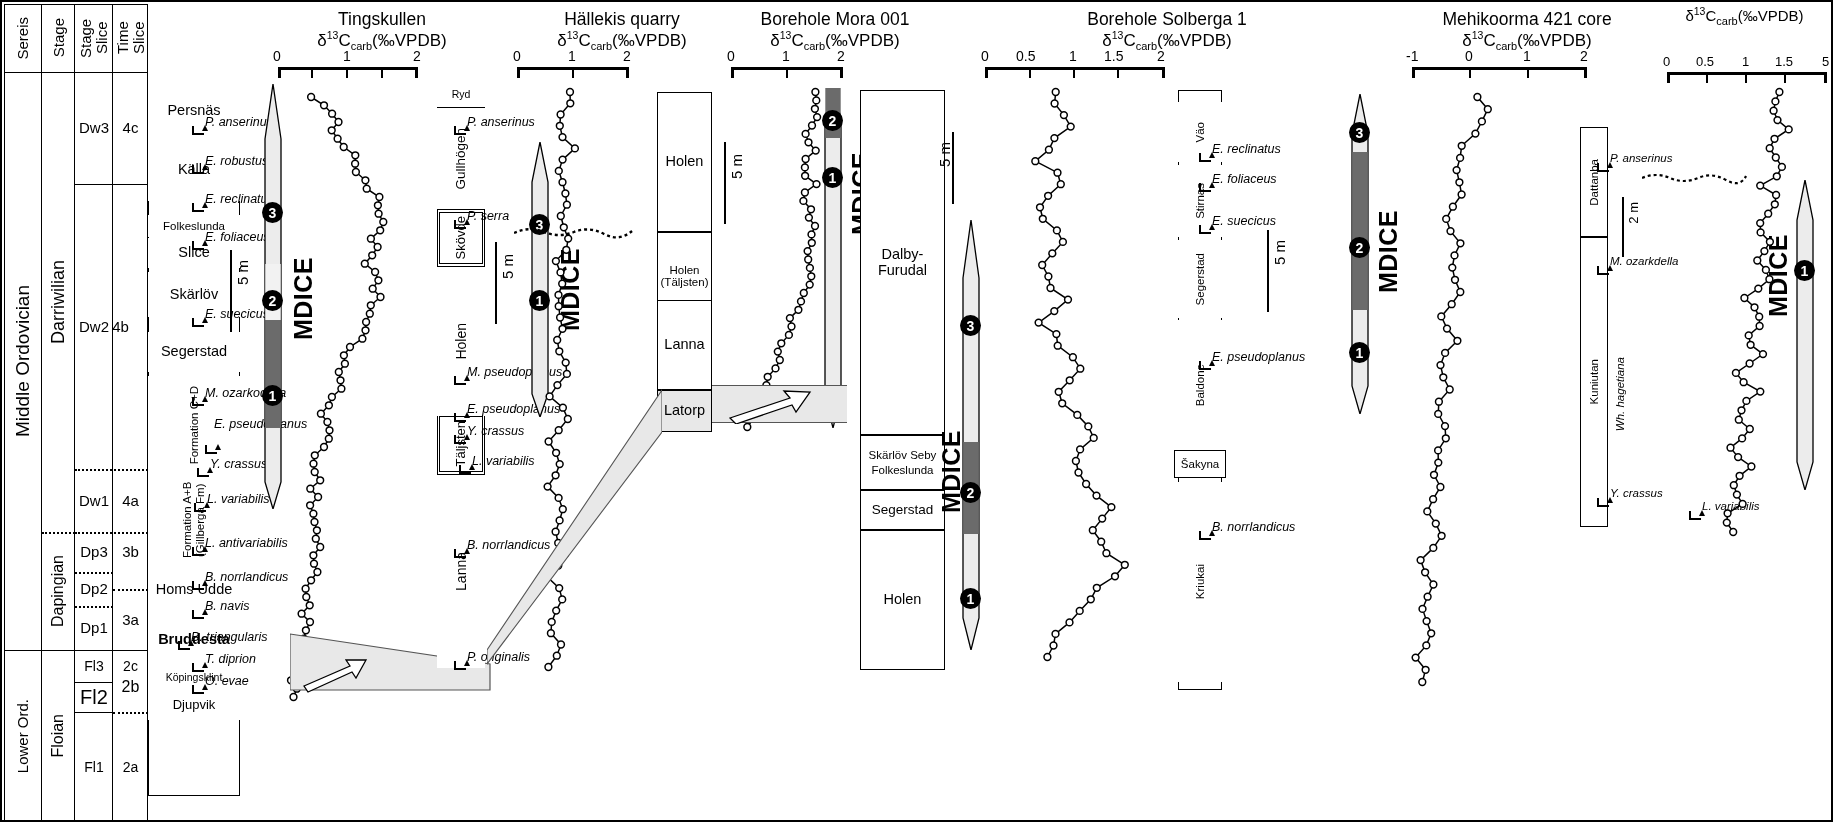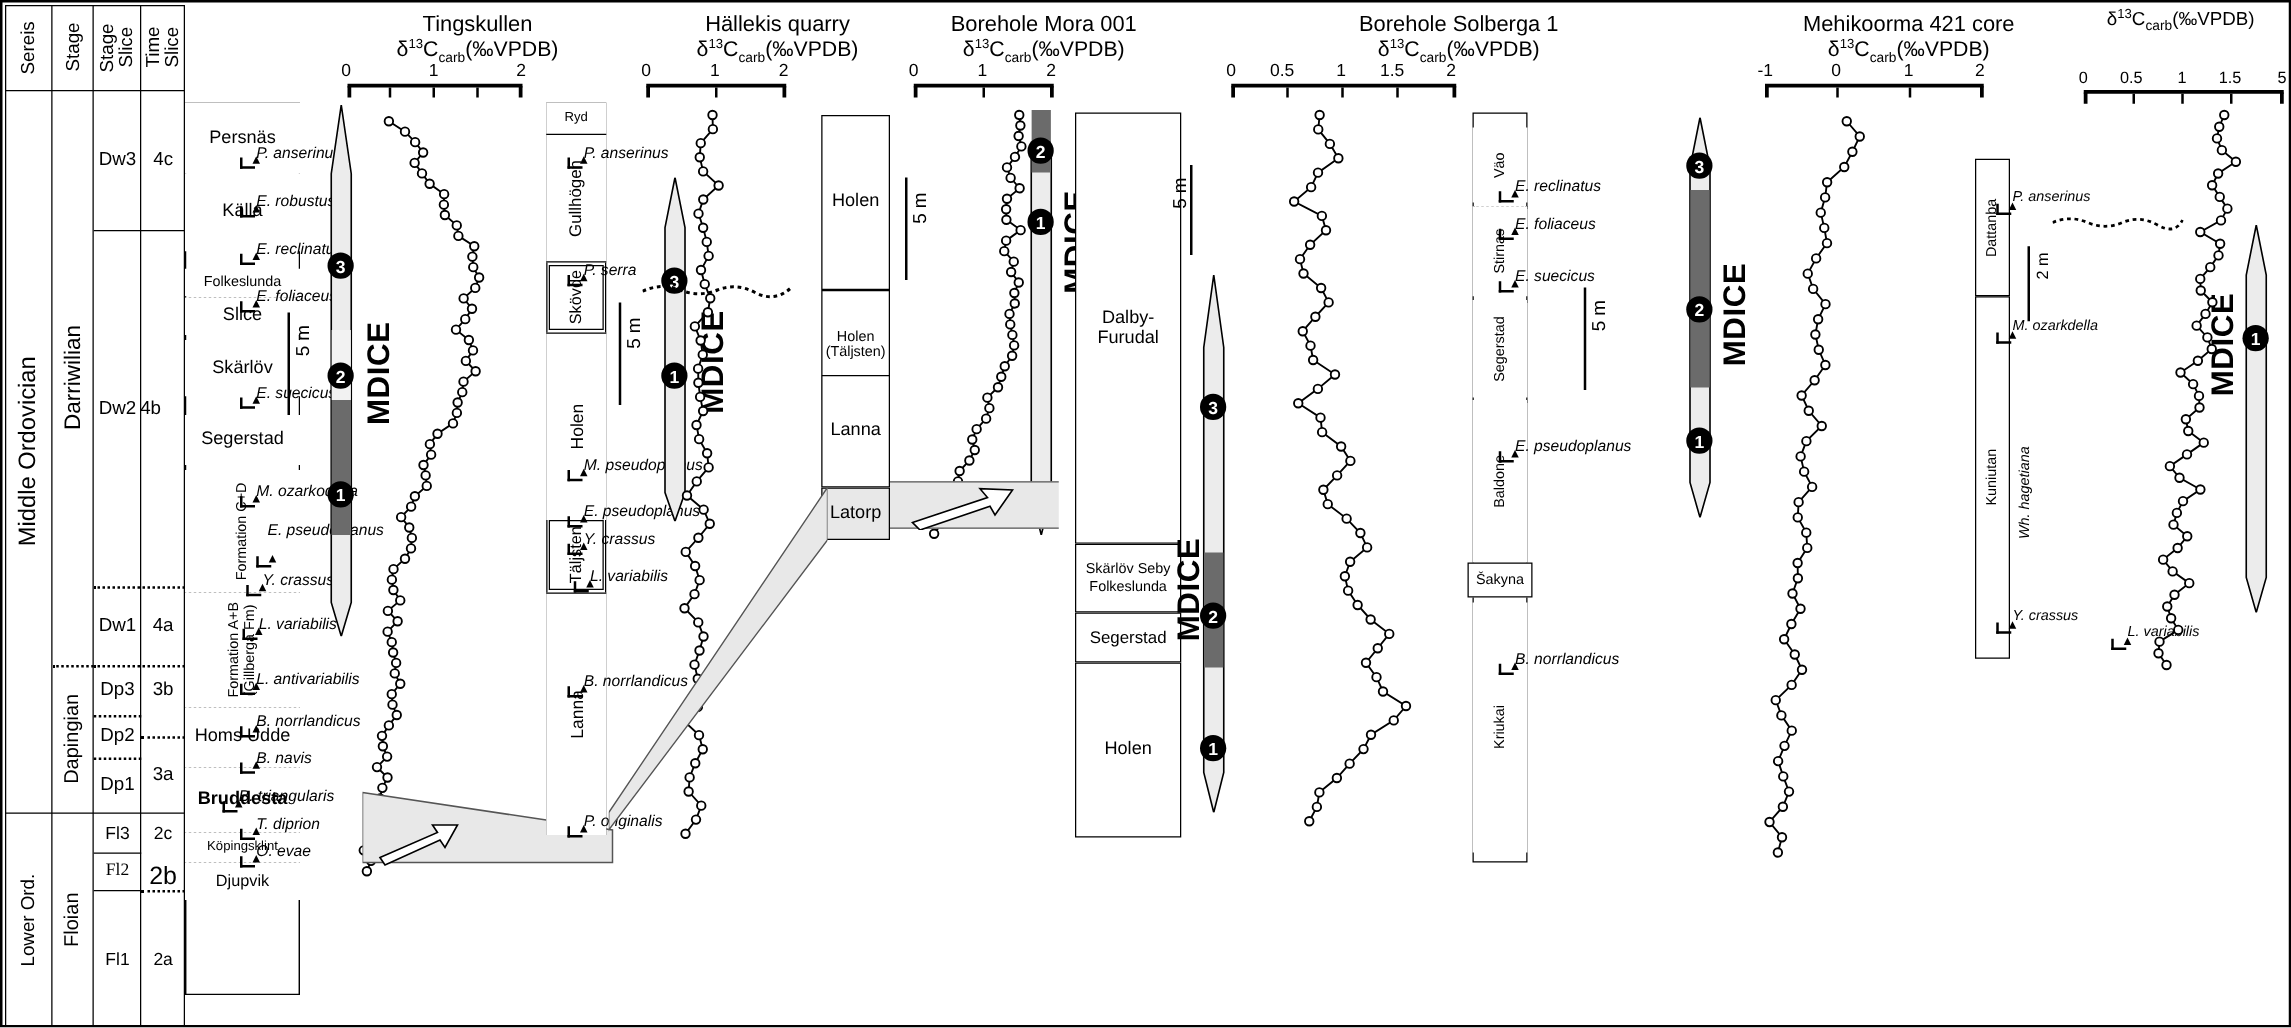--- a/index.html
+++ b/index.html
@@ -145,21 +145,21 @@
         <span>Dp2</span>
       </div>
     <div class="dashline" style="left:71px;top:602px;width:38px;"></div>
     <div class="ch-cell" style="left:71px;top:602px;width:38px;height:44px;">
         <span>Dp1</span>
       </div>
     <div class="ch-cell" style="left:71px;top:646px;width:38px;height:32px;font-size:14px;">
         <span>Fl3</span>
       </div>
     <div class="rowline" style="left:71px;top:678px;width:38px;"></div>
-    <div class="ch-cell" style="left:71px;top:678px;width:38px;height:30px;font-size:14px;font-family:Liberation Serif, serif;">
+    <div class="ch-cell" style="left:71px;top:678px;width:38px;height:30px;font-size:20px;">
         <span>Fl2</span>
       </div>
     <div class="rowline" style="left:71px;top:708px;width:38px;"></div>
     <div class="ch-cell" style="left:71px;top:708px;width:38px;height:110px;font-size:14px;">
         <span>Fl1</span>
       </div>
 
     <div class="ch-cell" style="left:109px;top:68px;width:35px;height:112px;">
         <span>4c</span>
       </div>
@@ -172,21 +172,21 @@
     <div class="ch-cell" style="left:109px;top:528px;width:35px;height:40px;">
         <span>3b</span>
       </div>
     <div class="dashline" style="left:109px;top:585px;width:35px;"></div>
     <div class="ch-cell" style="left:109px;top:585px;width:35px;height:61px;">
         <span>3a</span>
       </div>
     <div class="ch-cell" style="left:109px;top:646px;width:35px;height:32px;font-size:14px;">
         <span>2c</span>
       </div>
-    <div class="ch-cell" style="left:109px;top:682px;width:35px;height:30px;font-size:20px;">
+    <div class="ch-cell" style="left:109px;top:668px;width:35px;height:30px;font-size:16px;">
         <span>2b</span>
       </div>
     <div class="dashline" style="left:109px;top:708px;width:35px;"></div>
     <div class="ch-cell" style="left:109px;top:708px;width:35px;height:110px;font-size:14px;">
         <span>2a</span>
       </div>
   </div>
 
   <div class="chart-title" style="left:265px; top:8px; width:230px;">
     <div>Tingskullen</div>

